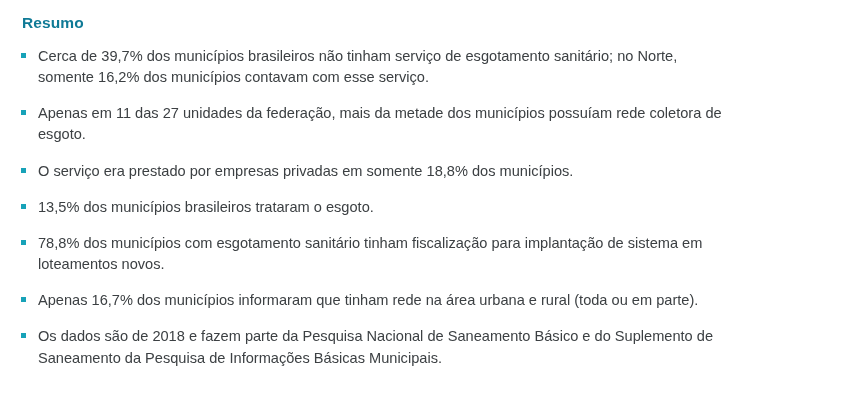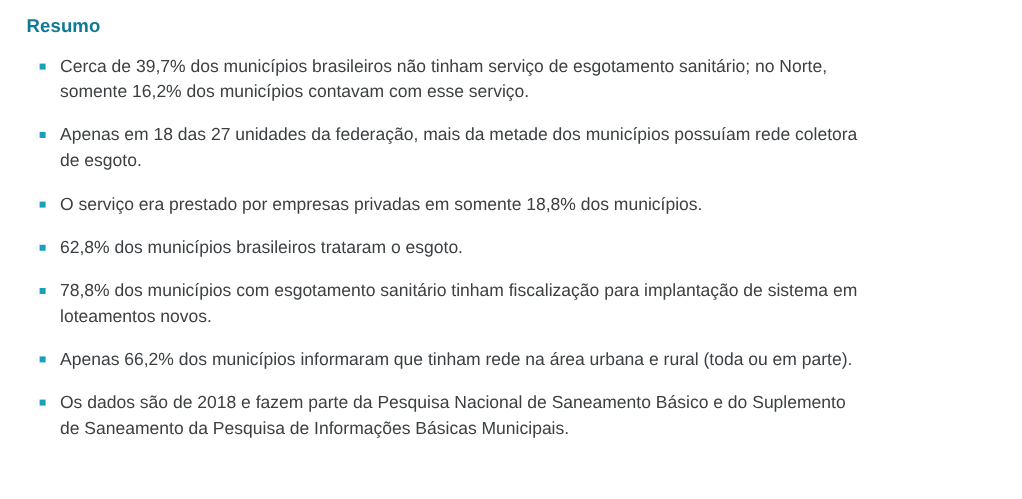--- a/index.html
+++ b/index.html
@@ -24,21 +24,21 @@
   }
   .panel-title {
     color: #0f7a96;
     font-size: 15.5px;
     font-weight: bold;
     letter-spacing: 0.1px;
     margin: 0 0 14px 4px;
   }
   ul.summary-list {
     list-style: none;
-    margin: 12px;
+    margin: 0;
     padding: 0;
   }
   ul.summary-list > li {
     position: relative;
     padding-left: 20px;
     margin-bottom: 15px;
     font-size: 14.6px;
     line-height: 1.45;
     color: #3c4043;
   }
@@ -64,36 +64,36 @@
 
 <div class="panel">
   <h2 class="panel-title">Resumo</h2>
   <ul class="summary-list">
     <li>
       <span class="bullet"></span>
       <span class="item-text">Cerca de 39,7% dos municípios brasileiros não tinham serviço de esgotamento sanitário; no Norte, somente 16,2% dos municípios contavam com esse serviço.</span>
     </li>
     <li>
       <span class="bullet"></span>
-      <span class="item-text">Apenas em 18 das 27 unidades da federação, mais da metade dos municípios possuíam rede coletora de esgoto.</span>
+      <span class="item-text">Apenas em 11 das 27 unidades da federação, mais da metade dos municípios possuíam rede coletora de esgoto.</span>
     </li>
     <li>
       <span class="bullet"></span>
       <span class="item-text">O serviço era prestado por empresas privadas em somente 18,8% dos municípios.</span>
     </li>
     <li>
       <span class="bullet"></span>
-      <span class="item-text">62,8% dos municípios brasileiros trataram o esgoto.</span>
+      <span class="item-text">13,5% dos municípios brasileiros trataram o esgoto.</span>
     </li>
     <li>
       <span class="bullet"></span>
       <span class="item-text">78,8% dos municípios com esgotamento sanitário tinham fiscalização para implantação de sistema em loteamentos novos.</span>
     </li>
     <li>
       <span class="bullet"></span>
-      <span class="item-text">Apenas 66,2% dos municípios informaram que tinham rede na área urbana e rural (toda ou em parte).</span>
+      <span class="item-text">Apenas 16,7% dos municípios informaram que tinham rede na área urbana e rural (toda ou em parte).</span>
     </li>
     <li>
       <span class="bullet"></span>
       <span class="item-text">Os dados são de 2018 e fazem parte da Pesquisa Nacional de Saneamento Básico e do Suplemento de Saneamento da Pesquisa de Informações Básicas Municipais.</span>
     </li>
   </ul>
 </div>
 
 </body></html>

